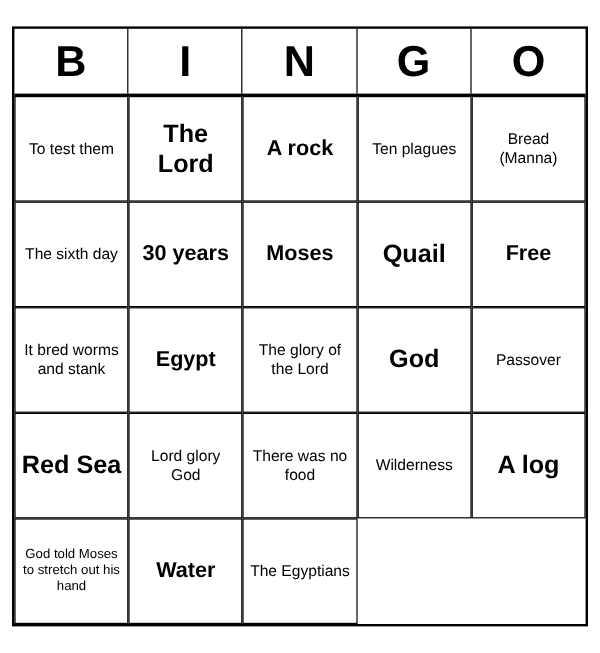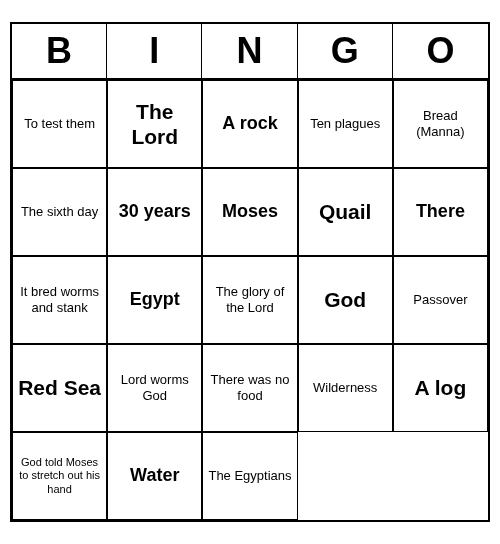--- a/index.html
+++ b/index.html
@@ -73,28 +73,28 @@
   <div class="bingo-grid">
   <div class="bingo-cell">To test them</div>
       <div class="bingo-cell large">The Lord</div>
       <div class="bingo-cell medium">A rock</div>
       <div class="bingo-cell">Ten plagues</div>
       <div class="bingo-cell">Bread (Manna)</div>
       <div class="bingo-cell">The sixth day</div>
       <div class="bingo-cell medium">30 years</div>
       <div class="bingo-cell medium">Moses</div>
       <div class="bingo-cell large">Quail</div>
-      <div class="bingo-cell medium">There</div>
+      <div class="bingo-cell medium">Free</div>
       <div class="bingo-cell">It bred worms and stank</div>
       <div class="bingo-cell medium">Egypt</div>
       <div class="bingo-cell">The glory of the Lord</div>
       <div class="bingo-cell large">God</div>
       <div class="bingo-cell">Passover</div>
       <div class="bingo-cell large">Red Sea</div>
-      <div class="bingo-cell">Lord worms God</div>
+      <div class="bingo-cell">Lord glory God</div>
       <div class="bingo-cell">There was no food</div>
       <div class="bingo-cell">Wilderness</div>
       <div class="bingo-cell large">A log</div>
       <div class="bingo-cell" style="font-size: 11px;">God told Moses to stretch out his hand</div>
       <div class="bingo-cell medium">Water</div>
       <div class="bingo-cell">The Egyptians</div>
     </div>
 </div>
 
 </body></html>

